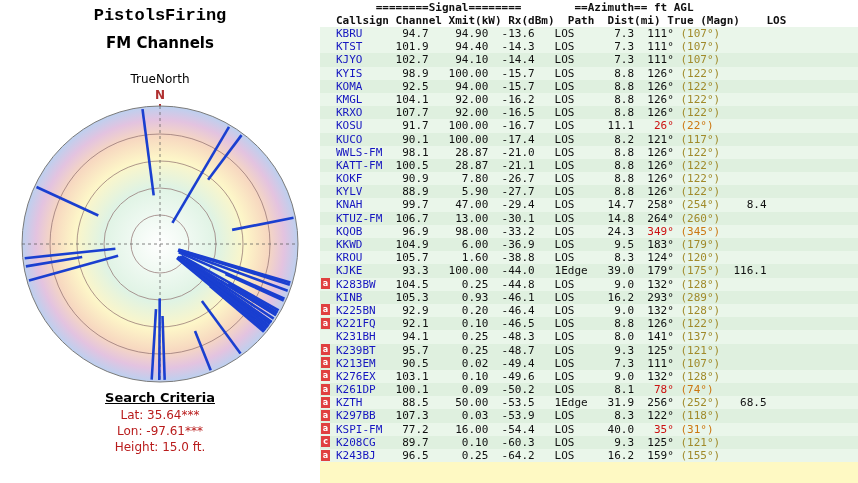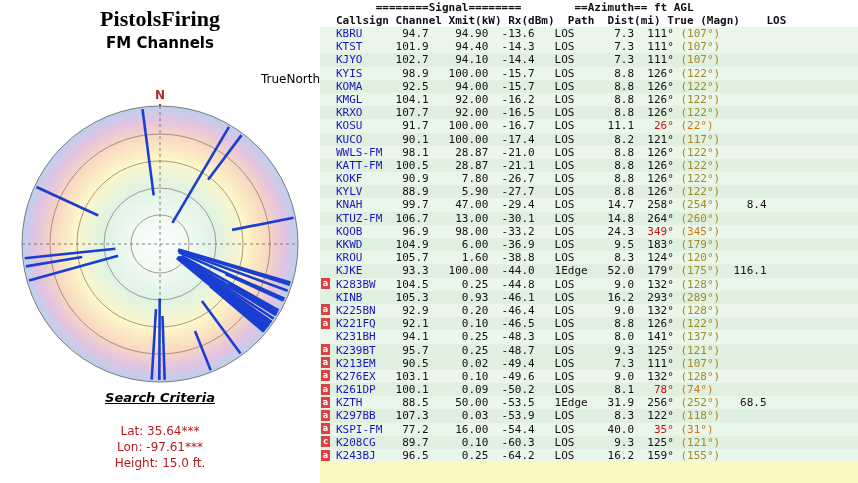--- a/index.html
+++ b/index.html
@@ -13,31 +13,31 @@
   #app { position: relative; width: 858px; height: 483px; }
 
   
   #left-panel {
     position: absolute; left: 0; top: 0; width: 320px; height: 483px;
     background: #ffffff;
   }
   #brand-title {
     position: absolute; left: 0; top: 6px; width: 320px;
     text-align: center;
-    font-weight: bold; font-size: 22px; color: #000;
-    font-family: Liberation Serif, serif;
+    font-weight: bold; font-size: 17px; color: #000;
+    font-family: Liberation Mono, monospace;
   }
   #brand-subtitle {
     position: absolute; left: 0; top: 34px; width: 320px;
     text-align: center;
     font-weight: bold; font-size: 15px; color: #000;
   }
   #truenorth-label {
     position: absolute; left: 0; top: 72px; width: 320px;
-    text-align: right; font-size: 12px; color: #000;
+    text-align: center; font-size: 12px; color: #000;
   }
   #north-letter {
     position: absolute; left: 0; top: 88px; width: 320px;
     text-align: center; font-size: 12px; color: #b03030; font-weight: bold;
   }
   #north-tick {
     position: absolute; left: 159px; top: 104px; width: 2px; height: 8px;
     background: #b03030;
   }
 
@@ -46,21 +46,21 @@
     position: absolute; left: 20px; top: 104px; width: 280px; height: 280px;
   }
   #polar-svg { display: block; }
 
   
   #search-criteria {
     position: absolute; left: 0; top: 390px; width: 320px; text-align: center;
   }
   #search-criteria-title {
     font-weight: bold; font-size: 13px; color: #000;
-    text-decoration: underline; display: block; margin-bottom: 18px; font-style: italic;
+    text-decoration: underline; display: block; margin-bottom: 2px;
   }
   .crit-line { font-size: 12px; color: #b91c1c; line-height: 1.35; display: block; }
 
   
   #table-panel {
     position: absolute; left: 320px; top: 0; width: 538px; height: 483px;
     background: #fef9c3;
     font-family: "DejaVu Sans Mono", monospace;
     font-size: 11px;
     color: #202020;
@@ -211,21 +211,21 @@
         <div class="row alt"><span class="call">KUCO     </span><span class="num"> 90.1   </span><span class="num">100.00  </span><span class="num">-17.4   </span><span class="num">LOS    </span><span class="num">  8.2  </span><span class="num">121° </span><span class="tan">(117°)  </span><span class="num">     </span></div>
         <div class="row plain"><span class="call">WWLS-FM  </span><span class="num"> 98.1   </span><span class="num"> 28.87  </span><span class="num">-21.0   </span><span class="num">LOS    </span><span class="num">  8.8  </span><span class="num">126° </span><span class="tan">(122°)  </span><span class="num">     </span></div>
         <div class="row alt"><span class="call">KATT-FM  </span><span class="num">100.5   </span><span class="num"> 28.87  </span><span class="num">-21.1   </span><span class="num">LOS    </span><span class="num">  8.8  </span><span class="num">126° </span><span class="tan">(122°)  </span><span class="num">     </span></div>
         <div class="row plain"><span class="call">KOKF     </span><span class="num"> 90.9   </span><span class="num">  7.80  </span><span class="num">-26.7   </span><span class="num">LOS    </span><span class="num">  8.8  </span><span class="num">126° </span><span class="tan">(122°)  </span><span class="num">     </span></div>
         <div class="row alt"><span class="call">KYLV     </span><span class="num"> 88.9   </span><span class="num">  5.90  </span><span class="num">-27.7   </span><span class="num">LOS    </span><span class="num">  8.8  </span><span class="num">126° </span><span class="tan">(122°)  </span><span class="num">     </span></div>
         <div class="row plain"><span class="call">KNAH     </span><span class="num"> 99.7   </span><span class="num"> 47.00  </span><span class="num">-29.4   </span><span class="num">LOS    </span><span class="num"> 14.7  </span><span class="num">258° </span><span class="tan">(254°)  </span><span class="num">  8.4</span></div>
         <div class="row alt"><span class="call">KTUZ-FM  </span><span class="num">106.7   </span><span class="num"> 13.00  </span><span class="num">-30.1   </span><span class="num">LOS    </span><span class="num"> 14.8  </span><span class="num">264° </span><span class="tan">(260°)  </span><span class="num">     </span></div>
         <div class="row plain"><span class="call">KQOB     </span><span class="num"> 96.9   </span><span class="num"> 98.00  </span><span class="num">-33.2   </span><span class="num">LOS    </span><span class="num"> 24.3  </span><span class="red">349° </span><span class="orange">(345°)  </span><span class="num">     </span></div>
         <div class="row alt"><span class="call">KKWD     </span><span class="num">104.9   </span><span class="num">  6.00  </span><span class="num">-36.9   </span><span class="num">LOS    </span><span class="num">  9.5  </span><span class="num">183° </span><span class="tan">(179°)  </span><span class="num">     </span></div>
         <div class="row plain"><span class="call">KROU     </span><span class="num">105.7   </span><span class="num">  1.60  </span><span class="num">-38.8   </span><span class="num">LOS    </span><span class="num">  8.3  </span><span class="num">124° </span><span class="tan">(120°)  </span><span class="num">     </span></div>
-        <div class="row alt"><span class="call">KJKE     </span><span class="num"> 93.3   </span><span class="num">100.00  </span><span class="num">-44.0   </span><span class="num">1Edge  </span><span class="num"> 52.0  </span><span class="num">179° </span><span class="tan">(175°)  </span><span class="num">116.1</span></div>
+        <div class="row alt"><span class="call">KJKE     </span><span class="num"> 93.3   </span><span class="num">100.00  </span><span class="num">-44.0   </span><span class="num">1Edge  </span><span class="num"> 39.0  </span><span class="num">179° </span><span class="tan">(175°)  </span><span class="num">116.1</span></div>
         <div class="row plain"><span class="flag a">a</span><span class="call">K283BW   </span><span class="num">104.5   </span><span class="num">  0.25  </span><span class="num">-44.8   </span><span class="num">LOS    </span><span class="num">  9.0  </span><span class="num">132° </span><span class="tan">(128°)  </span><span class="num">     </span></div>
         <div class="row alt"><span class="call">KINB     </span><span class="num">105.3   </span><span class="num">  0.93  </span><span class="num">-46.1   </span><span class="num">LOS    </span><span class="num"> 16.2  </span><span class="num">293° </span><span class="tan">(289°)  </span><span class="num">     </span></div>
         <div class="row plain"><span class="flag a">a</span><span class="call">K225BN   </span><span class="num"> 92.9   </span><span class="num">  0.20  </span><span class="num">-46.4   </span><span class="num">LOS    </span><span class="num">  9.0  </span><span class="num">132° </span><span class="tan">(128°)  </span><span class="num">     </span></div>
         <div class="row alt"><span class="flag a">a</span><span class="call">K221FQ   </span><span class="num"> 92.1   </span><span class="num">  0.10  </span><span class="num">-46.5   </span><span class="num">LOS    </span><span class="num">  8.8  </span><span class="num">126° </span><span class="tan">(122°)  </span><span class="num">     </span></div>
         <div class="row plain"><span class="call">K231BH   </span><span class="num"> 94.1   </span><span class="num">  0.25  </span><span class="num">-48.3   </span><span class="num">LOS    </span><span class="num">  8.0  </span><span class="num">141° </span><span class="tan">(137°)  </span><span class="num">     </span></div>
         <div class="row alt"><span class="flag a">a</span><span class="call">K239BT   </span><span class="num"> 95.7   </span><span class="num">  0.25  </span><span class="num">-48.7   </span><span class="num">LOS    </span><span class="num">  9.3  </span><span class="num">125° </span><span class="tan">(121°)  </span><span class="num">     </span></div>
         <div class="row alt"><span class="flag a">a</span><span class="call">K213EM   </span><span class="num"> 90.5   </span><span class="num">  0.02  </span><span class="num">-49.4   </span><span class="num">LOS    </span><span class="num">  7.3  </span><span class="num">111° </span><span class="tan">(107°)  </span><span class="num">     </span></div>
         <div class="row plain"><span class="flag a">a</span><span class="call">K276EX   </span><span class="num">103.1   </span><span class="num">  0.10  </span><span class="num">-49.6   </span><span class="num">LOS    </span><span class="num">  9.0  </span><span class="num">132° </span><span class="tan">(128°)  </span><span class="num">     </span></div>
         <div class="row alt"><span class="flag a">a</span><span class="call">K261DP   </span><span class="num">100.1   </span><span class="num">  0.09  </span><span class="num">-50.2   </span><span class="num">LOS    </span><span class="num">  8.1  </span><span class="red"> 78° </span><span class="orange">(74°)   </span><span class="num">     </span></div>
         <div class="row plain"><span class="flag a">a</span><span class="call">KZTH     </span><span class="num"> 88.5   </span><span class="num"> 50.00  </span><span class="num">-53.5   </span><span class="num">1Edge  </span><span class="num"> 31.9  </span><span class="num">256° </span><span class="tan">(252°)  </span><span class="num"> 68.5</span></div>

